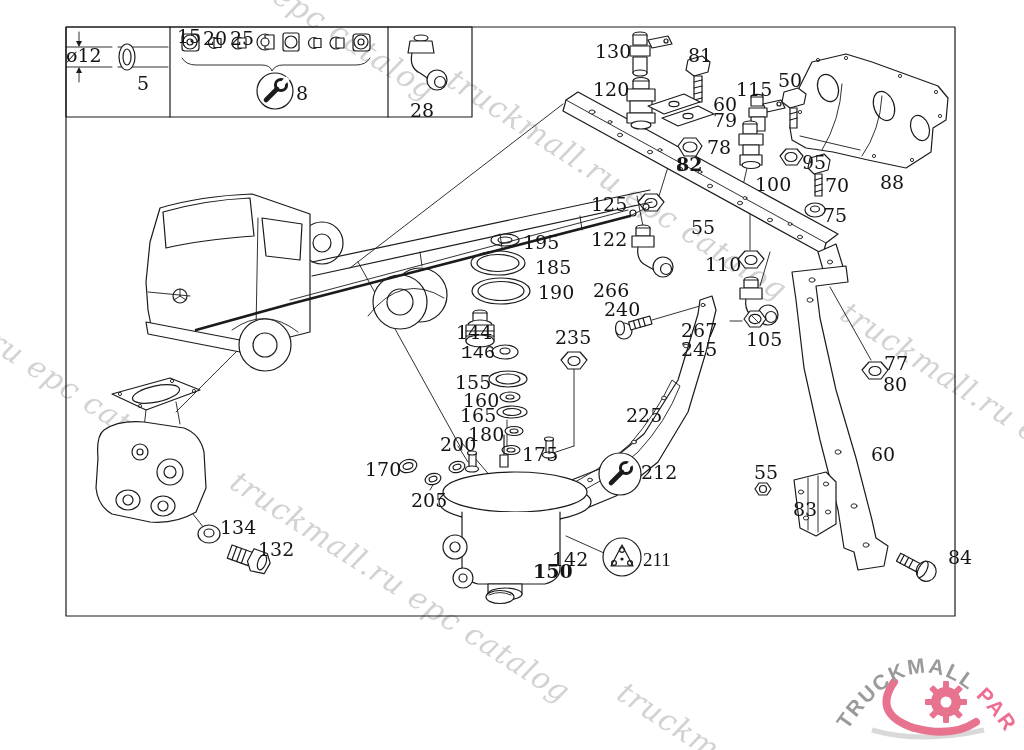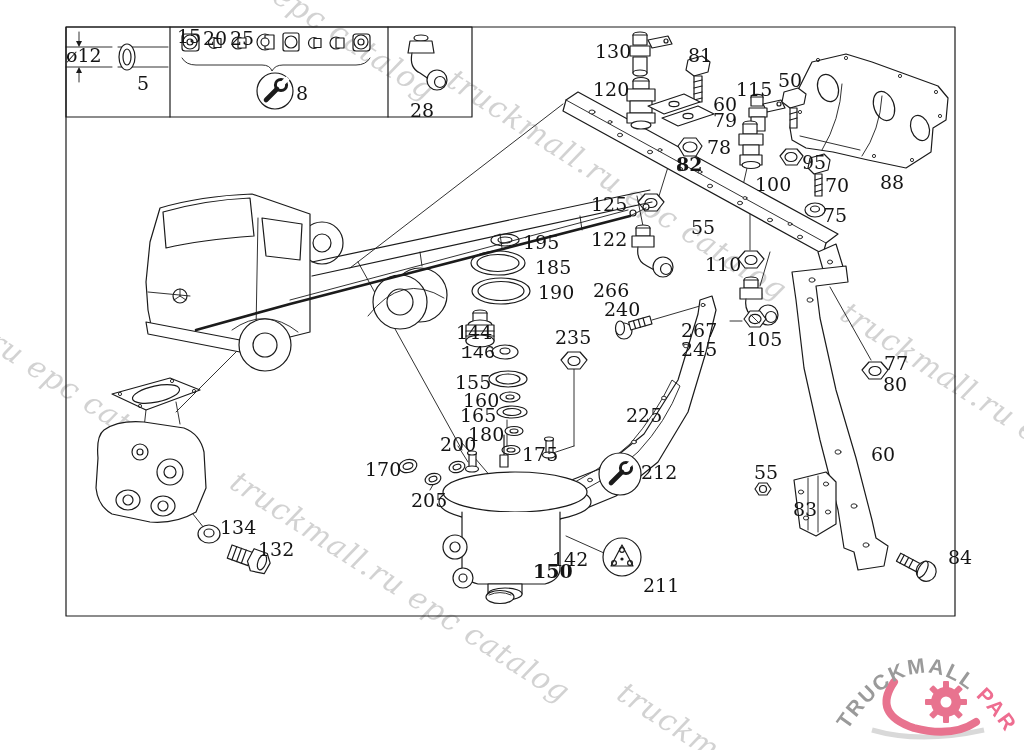--- a/index.html
+++ b/index.html
@@ -568,19 +568,19 @@
       <span class="callout" style="left: 365px; top: 460px;">170</span>
       <span class="callout" style="left: 411px; top: 491px;">205</span>
       <span class="callout" style="left: 641px; top: 463px;">212</span>
       <span class="callout" style="left: 626px; top: 406px;">225</span>
       <span class="callout" style="left: 884px; top: 354px;">77</span>
       <span class="callout" style="left: 883px; top: 375px;">80</span>
       <span class="callout" style="left: 871px; top: 445px;">60</span>
       <span class="callout" style="left: 754px; top: 463px;">55</span>
       <span class="callout" style="left: 793px; top: 455px; margin-top: 45px;">83</span>
       <span class="callout" style="left: 552px; top: 550px;">142</span>
-      <span class="callout" style="left: 643px; top: 576px;">211</span>
+      <span class="callout" style="left: 643px; top: 550px; font-family: Liberation Serif, serif;">211</span>
       <span class="callout" style="left: 533px; top: 562px; font-weight: bold;">150</span>
       <span class="callout" style="left: 220px; top: 518px;">134</span>
       <span class="callout" style="left: 258px; top: 540px;">132</span>
       <span class="callout" style="left: 916px; top: 548px; margin-left: 32px;">84</span>
     </div>
 </div>
 
 </body></html>

